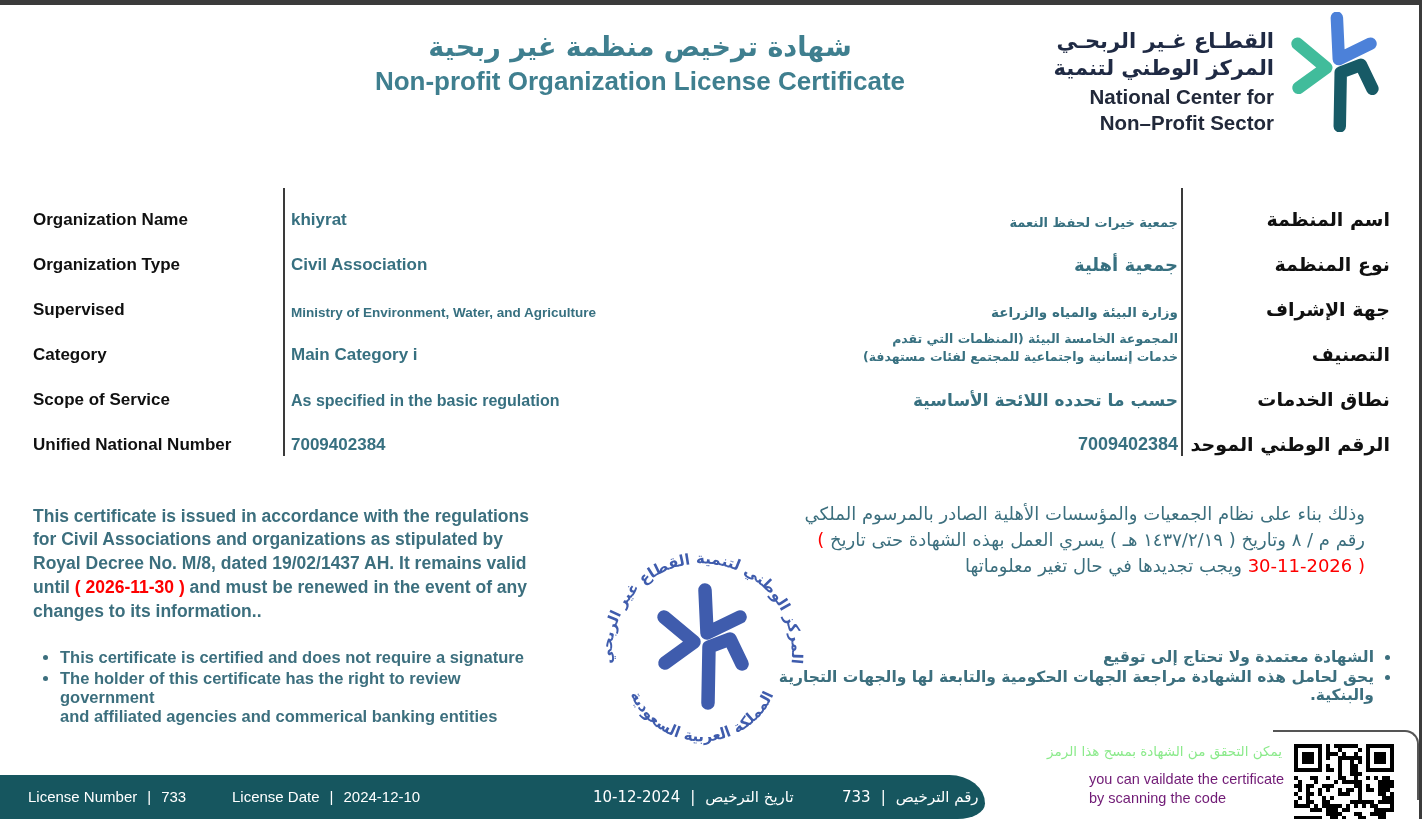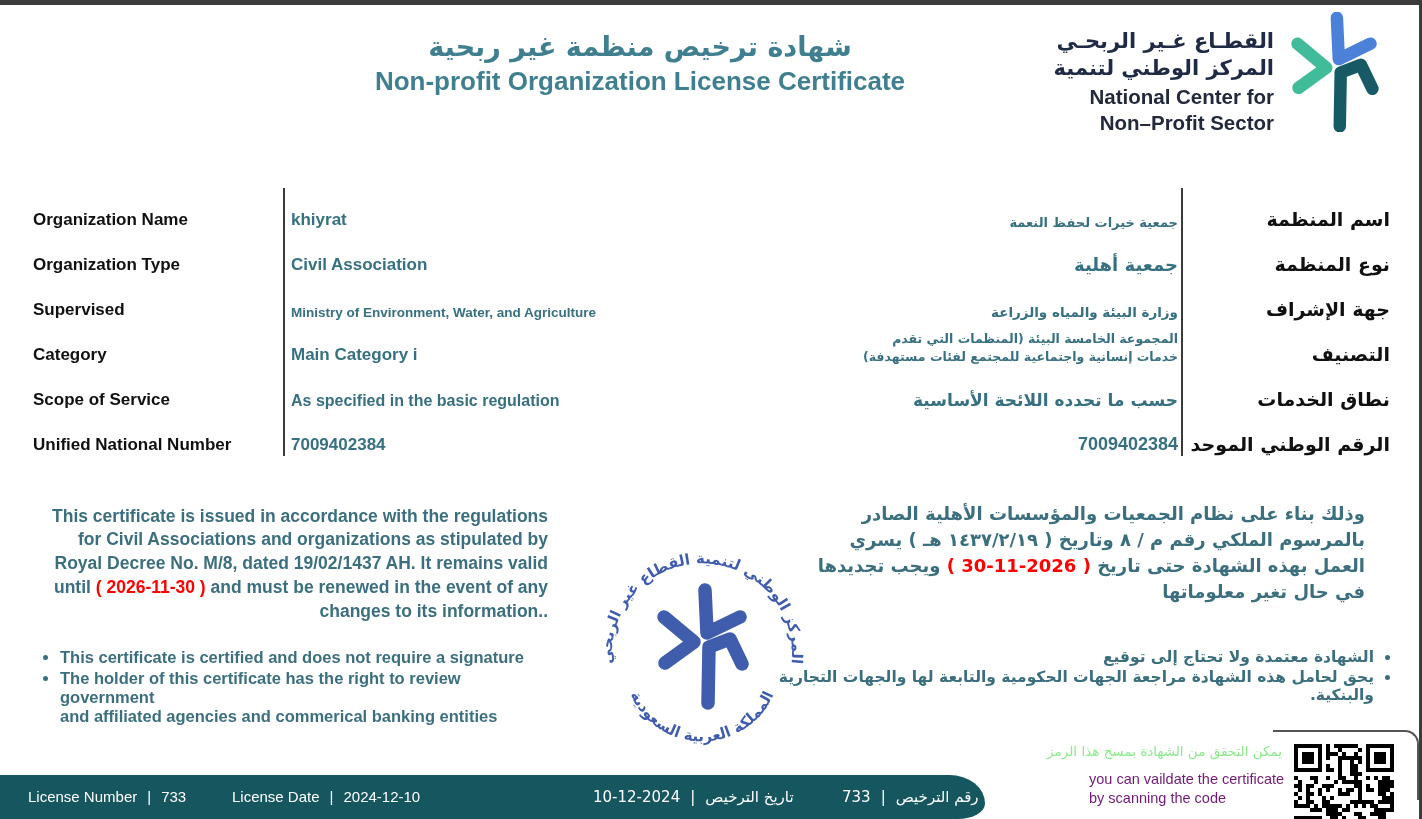--- a/index.html
+++ b/index.html
@@ -34,27 +34,27 @@
   .val-ar { width:330px; font-weight:bold; color:#377080; text-align:right; direction:rtl;
     font-size:18px; padding-right:4px; }
   .lbl-ar { width:208px; font-size:19px; font-weight:bold; color:#101010; text-align:right; direction:rtl; }
   .fs13 { font-size:13px; } .fs135 { font-size:13.5px; } .fs16 { font-size:16px; }
   .fs125 { font-size:12.5px; line-height:1.4; } .fs17 { font-size:17px; }
   .vline { position:absolute; top:188px; height:268px; width:2px; background:#3a3a3a; }
 
   
   .red { color:#fe0000; }
   .stmt-en { position:absolute; left:33px; top:487px; width:515px; font-size:17.5px;
-    font-weight:bold; color:#3c6f7e; line-height:1.36;text-align:right; }
+    font-weight:bold; color:#3c6f7e; line-height:1.36; }
   .bullets-en { position:absolute; left:36px; top:648px; width:510px; font-size:16.5px;
     font-weight:bold; color:#3c6f7e; }
   .bullets-en ul { margin:0; padding-left:24px; }
   .bullets-en li { margin-bottom:2px; }
   .stmt-ar { position:absolute; right:57px; top:483px; width:562px; font-size:18px;
-    font-weight:bold; color:#3c6f7e; text-align:right; direction:rtl; line-height:1.45; }
+    font-weight:normal; color:#3c6f7e; text-align:right; direction:rtl; line-height:1.45; }
   .bullets-ar { position:absolute; right:28px; top:648px; width:655px; font-size:15.5px;
     font-weight:bold; color:#3c6f7e; text-align:right; }
   .bullets-ar ul { margin:0; direction:rtl; padding-right:20px; padding-left:0; }
   .bullets-ar li { margin-bottom:2px; }
   .pre { white-space:pre-line; }
 
   
   .stamp { position:absolute; left:594px; top:538px; }
 
   

